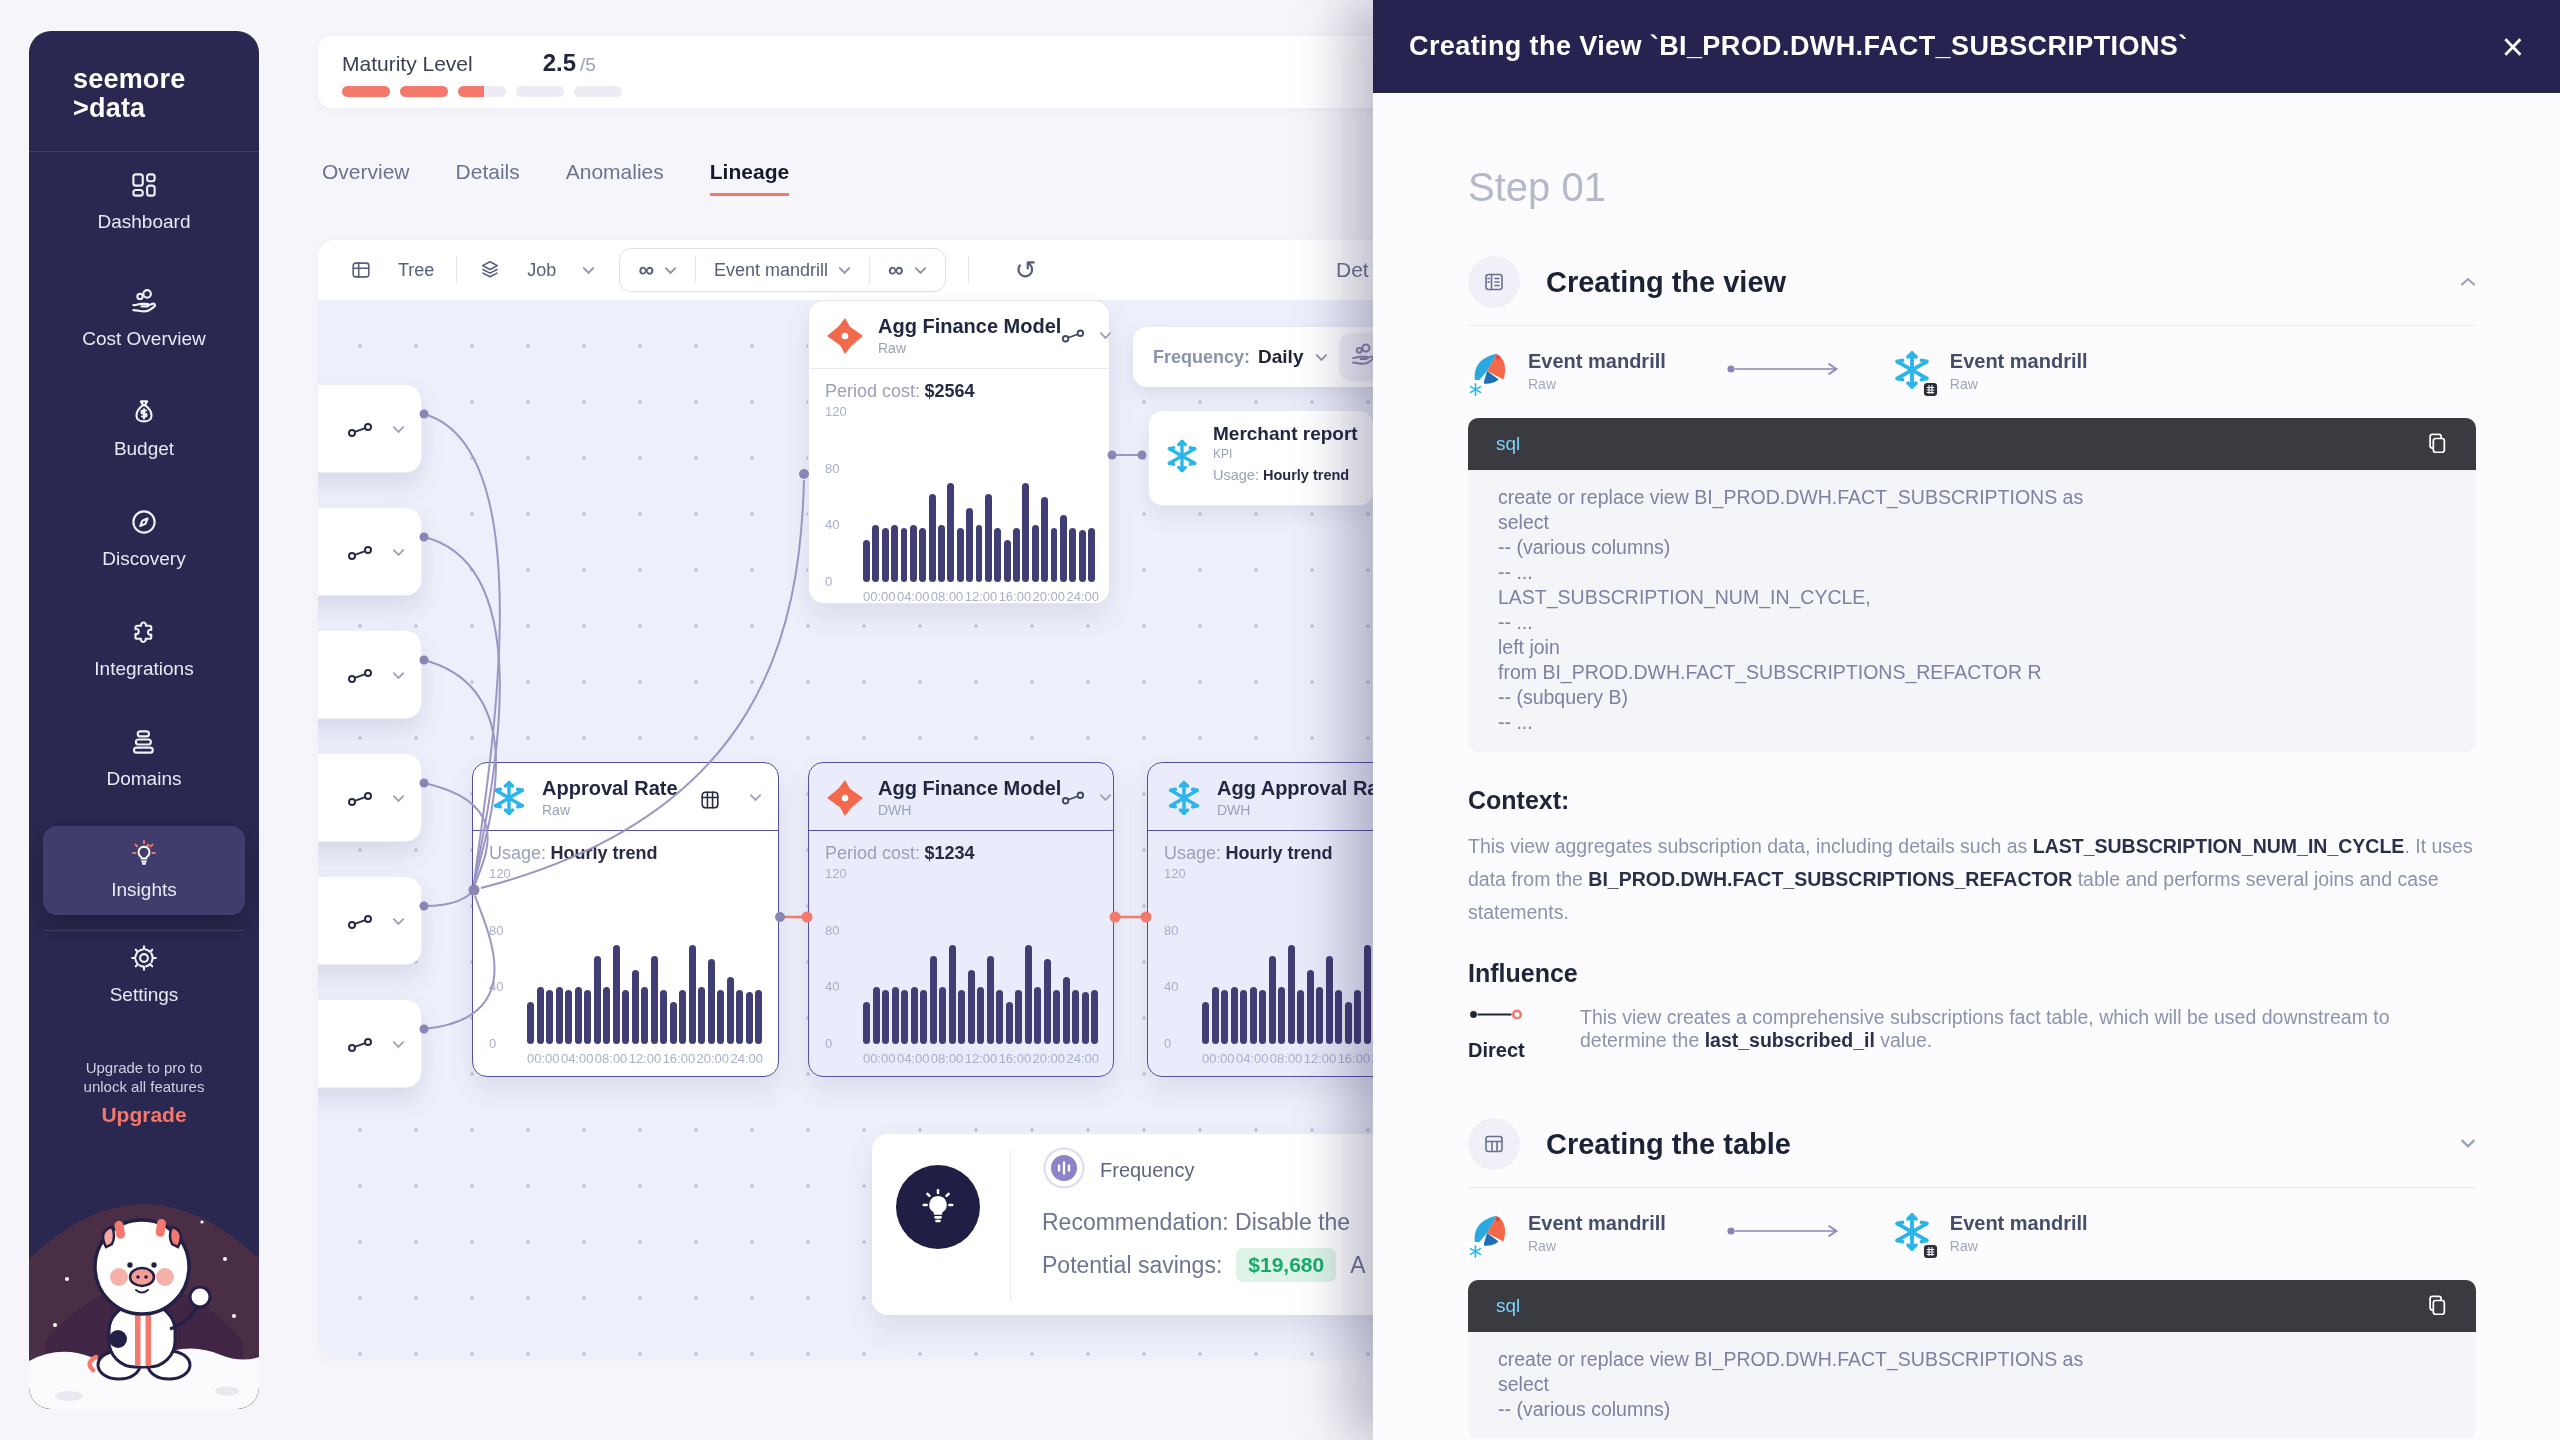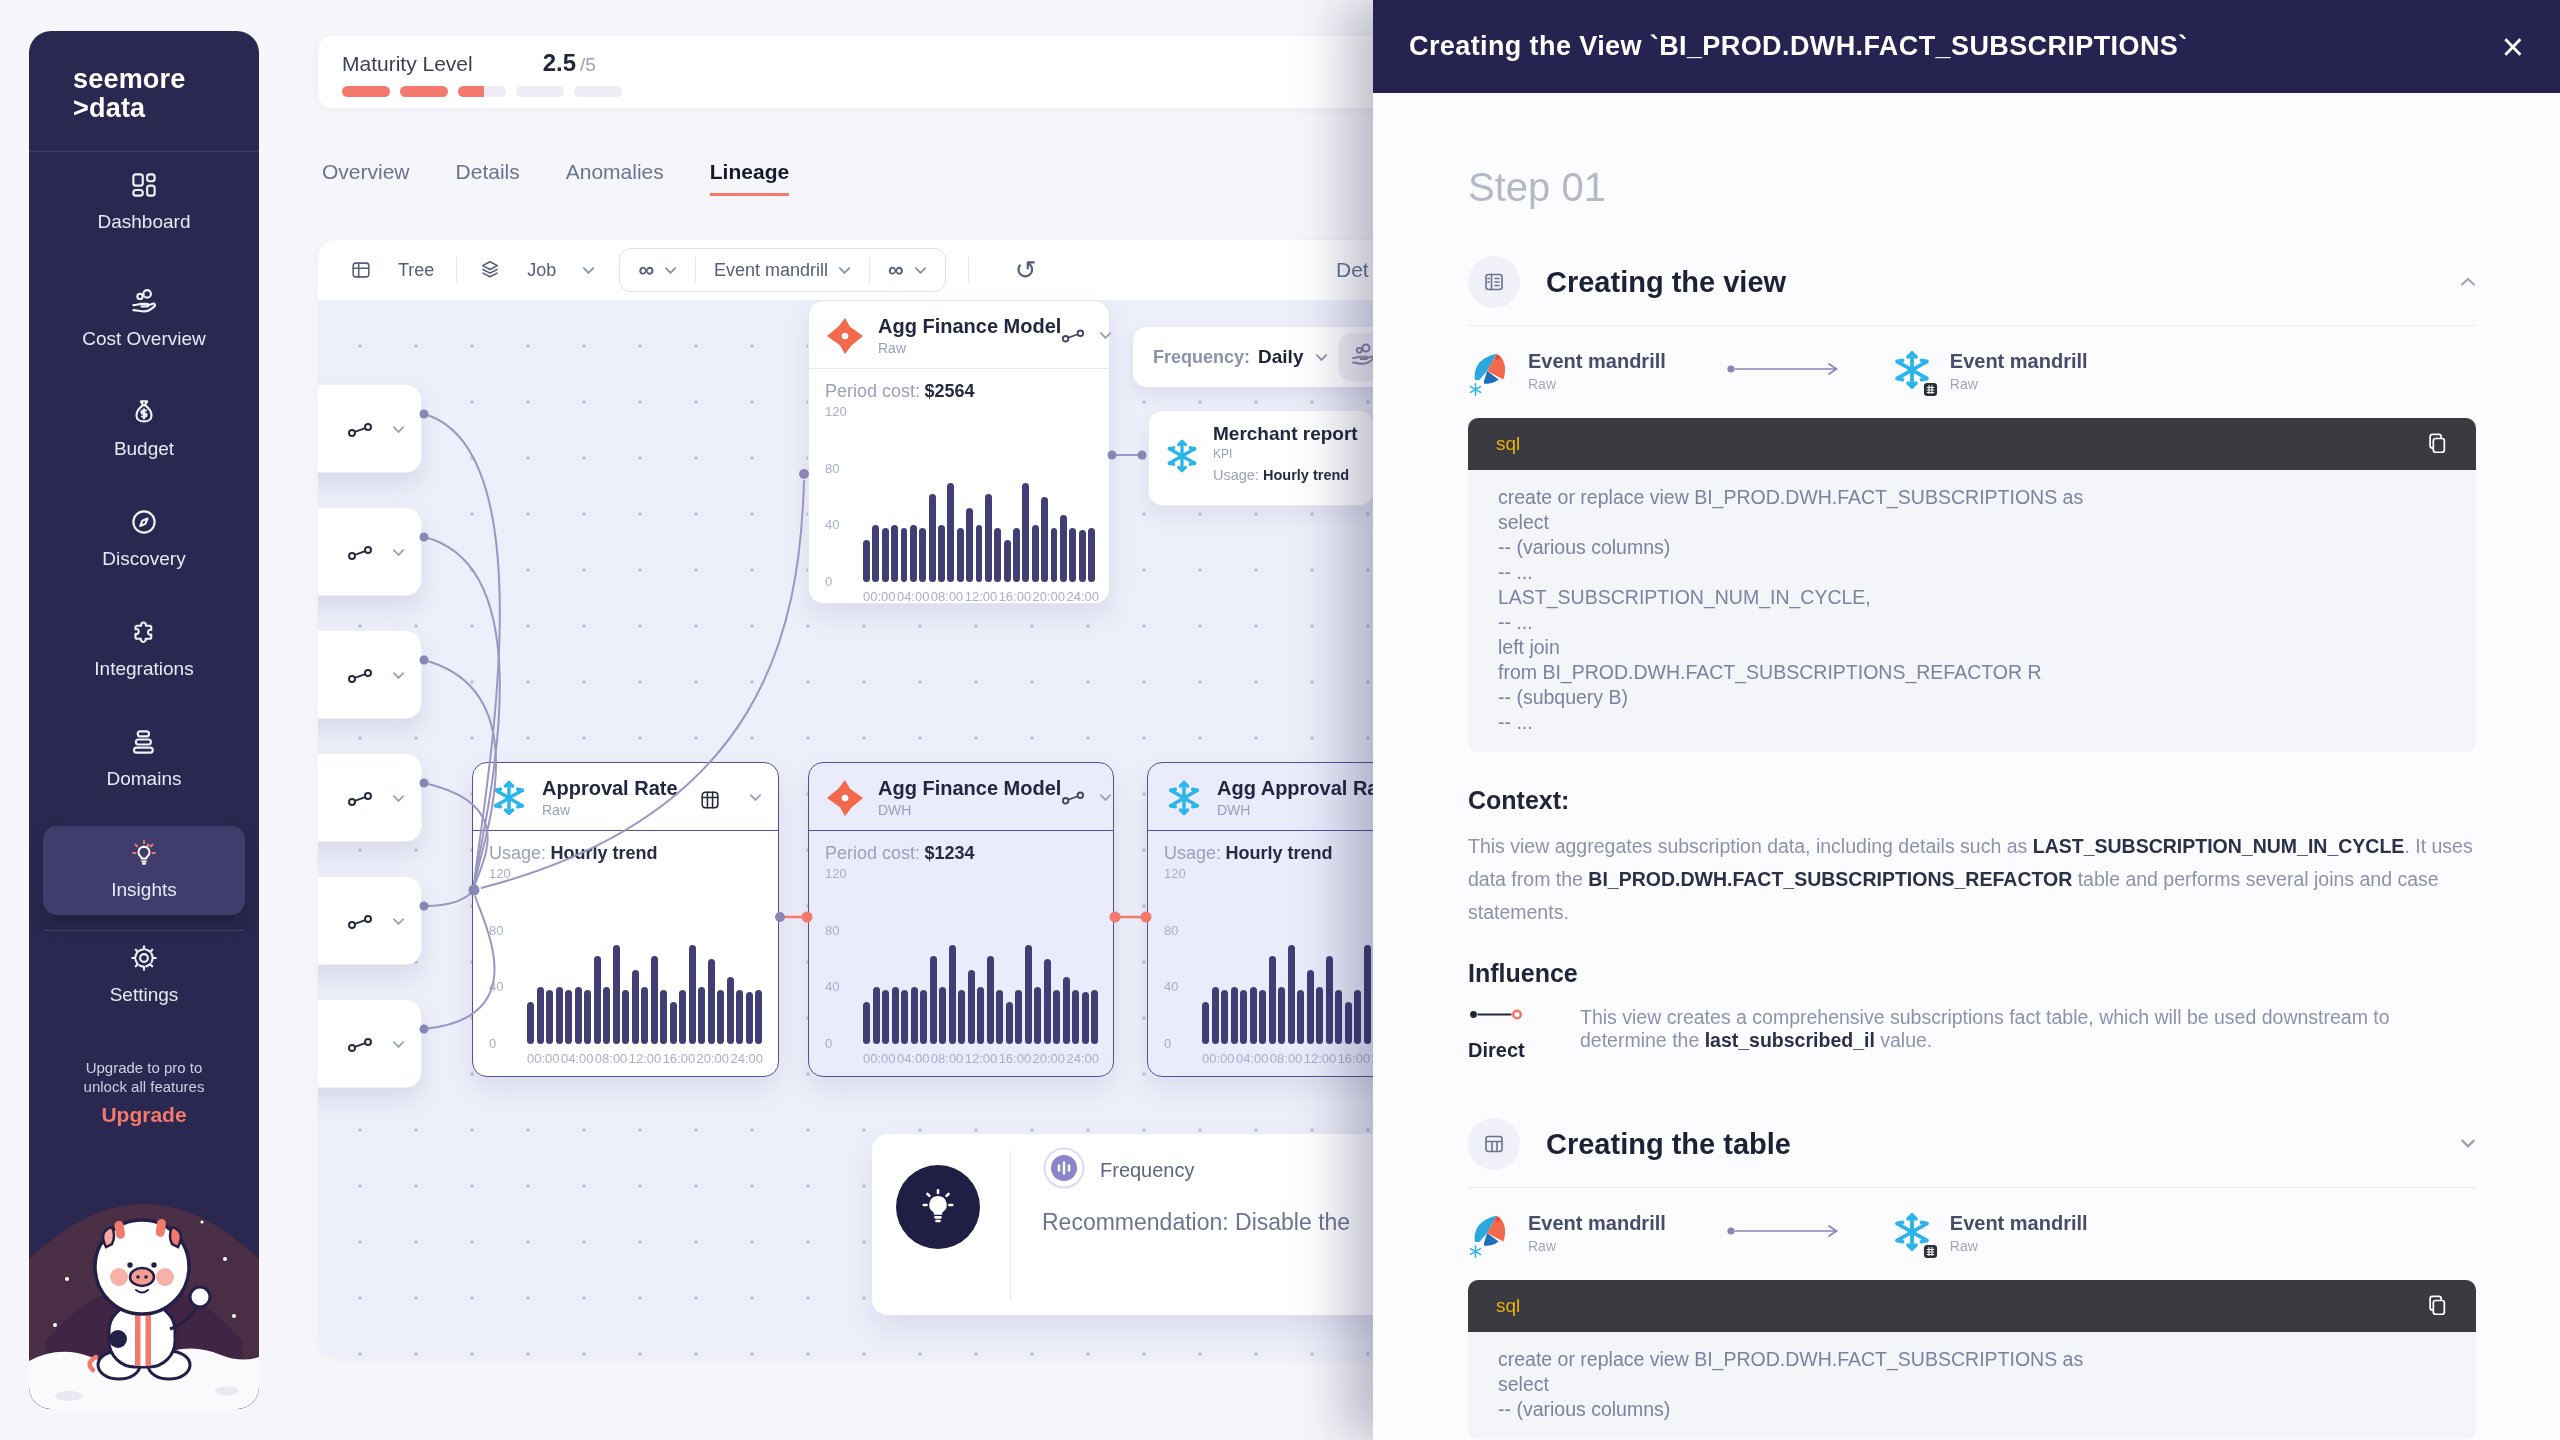--- a/index.html
+++ b/index.html
@@ -143,21 +143,21 @@
   .fbadge { position:absolute; left:-2px; bottom:-4px; width:18px; height:18px; background:#fff; border-radius:4px;
      display:flex; align-items:center; justify-content:center; }
   .fbadge svg { width:15px; height:15px; }
   .ftxt { margin-left:14px; }
   .flabel { font-size:20px; color:#454d68; font-weight:600; }
   .fsub { font-size:14px; color:#a0a6bc; margin-top:3px; }
   .farrow { margin:0 44px 0 60px; }
   .farrow svg { width:120px; height:14px; }
   .sqlblock { margin-top:24px; border-radius:10px; overflow:hidden; }
   .sqlhead { height:52px; background:#3a3a41; display:flex; align-items:center; padding:0 28px; }
-  .sqllang { color:#eab308; font-size:19px; flex:1; }
+  .sqllang { color:#7dd3fc; font-size:19px; flex:1; }
   .copybtn { width:22px; height:26px; cursor:pointer; }
   .copybtn svg { width:22px; height:26px; }
   .sqlbody { background:#f4f5f8; padding:15px 30px 17px; }
   .sqlline { font-size:19.5px; color:#7b82a2; line-height:25px; }
   .ctx-head { margin-top:34px; font-size:25px; font-weight:bold; color:#20253a; }
   .ctx-para { margin-top:15px; font-size:19.5px; color:#8b92ad; line-height:33px; }
   .ctx-para b { color:#2a3049; }
   .inf-head { margin-top:30px; font-size:25px; font-weight:bold; color:#20253a; }
   .inf-row { margin-top:18px; display:flex; }
   .inf-left { width:96px; flex:0 0 96px; }
@@ -706,20 +706,25 @@
             <span><svg viewBox="0 0 44 44">
                   <circle cx="22" cy="22" r="19.5" fill="none" stroke="#ddd9f0" stroke-width="2"></circle>
                   <circle cx="22" cy="22" r="13" fill="#8b84c8"></circle>
                   <g stroke="#fff" stroke-width="2.4" stroke-linecap="round">
                     <path d="M17 19.5v5M22 16.5v11M27 19.5v5"></path>
                   </g>
                 </svg></span>
             <span>Frequency</span>
           </div>
           <div class="reco-line">Recommendation: Disable the</div>
+          <div class="reco-sav">
+            <span>Potential savings:</span>
+            <span class="sav-badge">$19,680</span>
+            <span>A</span>
+          </div>
         </div>
       </div>
     <div class="mini-node" style="top: 84px;">
           <span class="mlink"><svg viewBox="0 0 26 16" fill="none" stroke="currentColor" stroke-width="2">
               <circle cx="5" cy="11" r="3"></circle>
               <circle cx="21" cy="5" r="3"></circle>
               <path d="M7.8 9.9l10.4-3.8"></path>
             </svg></span>
           <span class="mchev chev">
             <svg viewBox="0 0 14 9" fill="none" stroke="currentColor" stroke-width="2" stroke-linecap="round">

